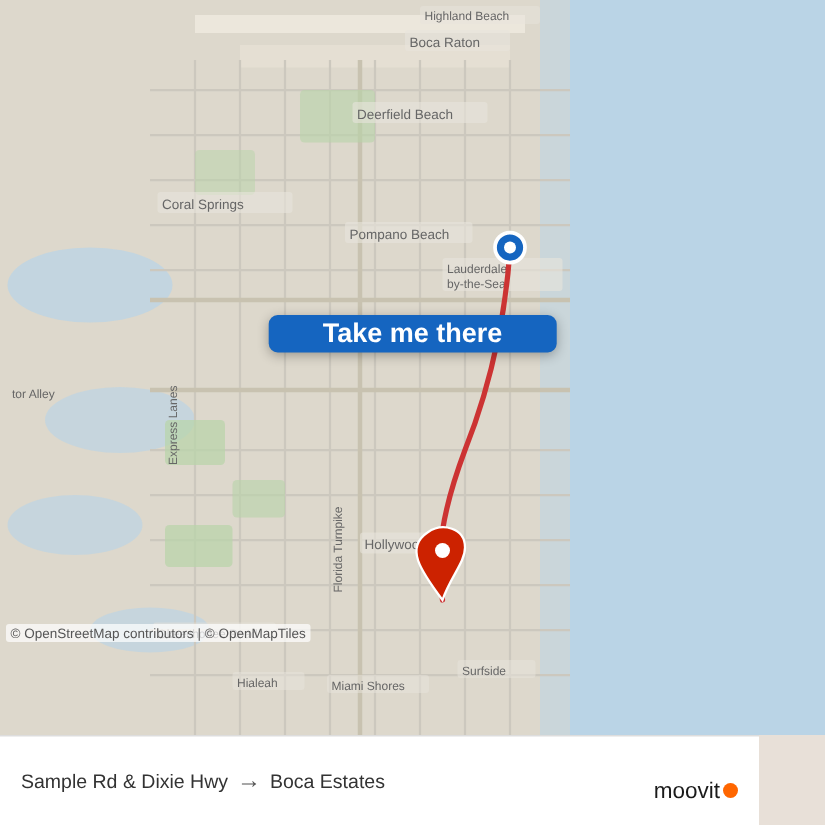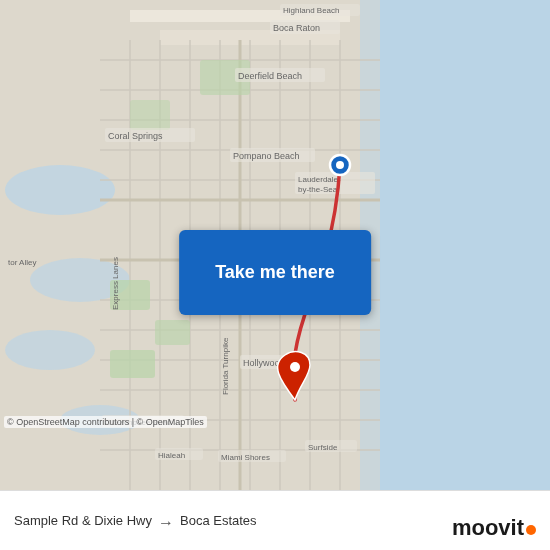--- a/index.html
+++ b/index.html
@@ -24,37 +24,37 @@
     #map-svg {
       width: 100%;
       height: 100%;
     }
 
     
     #take-me-there-btn {
       position: absolute;
       left: 50%;
       transform: translateX(-50%);
-      top: 230px;
+      top: 210px;
       background: #1565C0;
       color: white;
       border: none;
       border-radius: 6px;
-      padding: 32px 36px;
+      padding: 2px 36px;
       font-size: 18px;
       font-weight: bold;
       cursor: pointer;
       white-space: nowrap;
       z-index: 10;
       box-shadow: 0 2px 8px rgba(0,0,0,0.3);
     }
 
     
     #bottom-bar {
-      width: 550px;
+      width: 506px;
       height: 60px;
       background: #fff;
       display: flex;
       align-items: center;
       justify-content: space-between;
       padding: 0 14px;
       border-top: 1px solid #ddd;
     }
 
     #route-info {
@@ -81,22 +81,22 @@
       font-weight: 500;
     }
 
     #moovit-logo {
       display: flex;
       align-items: center;
       gap: 4px;
     }
 
     #moovit-text {
-      font-size: 22px;
-      font-weight: bold;
+      font-size: 15px;
+      font-weight: normal;
       color: #1a1a1a;
       margin-top: 14px;
     }
 
     #moovit-dot {
       width: 10px;
       height: 10px;
       background: #FF6600;
       border-radius: 50%;
       display: inline-block;

